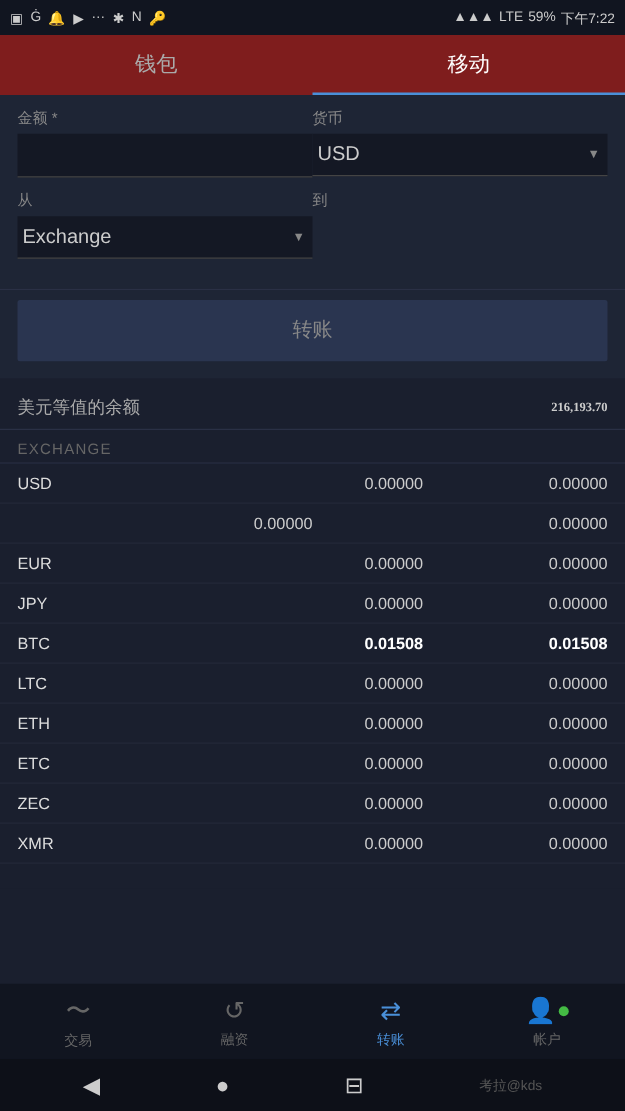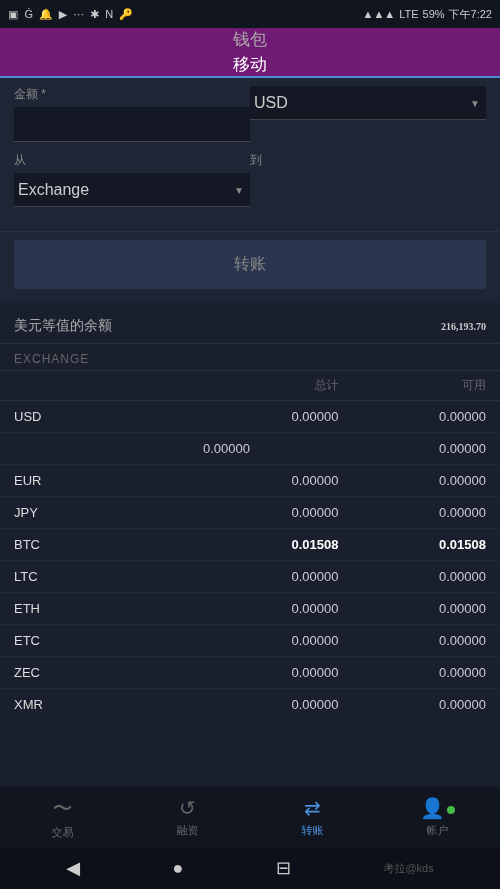--- a/index.html
+++ b/index.html
@@ -23,23 +23,22 @@
       padding: 0 8px;
       font-size: 11px;
       color: #ccc;
     }
     .status-left { display: flex; align-items: center; gap: 6px; }
     .status-right { display: flex; align-items: center; gap: 4px; font-size: 11px; }
 
     
     .tab-bar {
       display: flex;
-      background: #701a75;
+      background: #7f1d1d;
       height: 48px;
-      flex-direction: column;
     }
     .tab-item {
       flex: 1;
       display: flex;
       align-items: center;
       justify-content: center;
       font-size: 17px;
       color: #aaa;
       cursor: pointer;
       border-bottom: 2px solid transparent;
@@ -290,20 +289,21 @@
 </div>
 
 <div class="form-area">
 
   <div class="form-row">
     <div class="form-group amount-group">
       <div class="form-label">金额 *</div>
       <input class="form-input" type="text" value="" style="">
     </div>
     <div class="form-group currency-group">
+      <div class="form-label">货币</div>
       <div class="select-wrapper">
         <select class="form-select">
           <option>USD</option>
           <option>GBP</option>
           <option>EUR</option>
           <option>BTC</option>
         </select>
       </div>
     </div>
   </div>
@@ -331,25 +331,20 @@
 <div class="balance-section">
   <span class="balance-label">美元等值的余额</span>
   <span class="balance-value">216,193.70</span>
 </div>
 
 <div class="exchange-section-label">
   <span>EXCHANGE</span>
 </div>
 
 <div class="table-container">
-  <div class="table-header">
-    <div class="col-name"></div>
-    <div class="col-total">总计</div>
-    <div class="col-avail">可用</div>
-  </div>
   <div id="table-body">
       <div class="table-row">
       <div class="row-name">USD</div>
       <div class="row-total">0.00000</div>
       <div class="row-avail">0.00000</div>
     </div>
       <div class="table-row">
       <div class="row-total">0.00000</div>
       <div class="row-avail">0.00000</div>
     </div>

